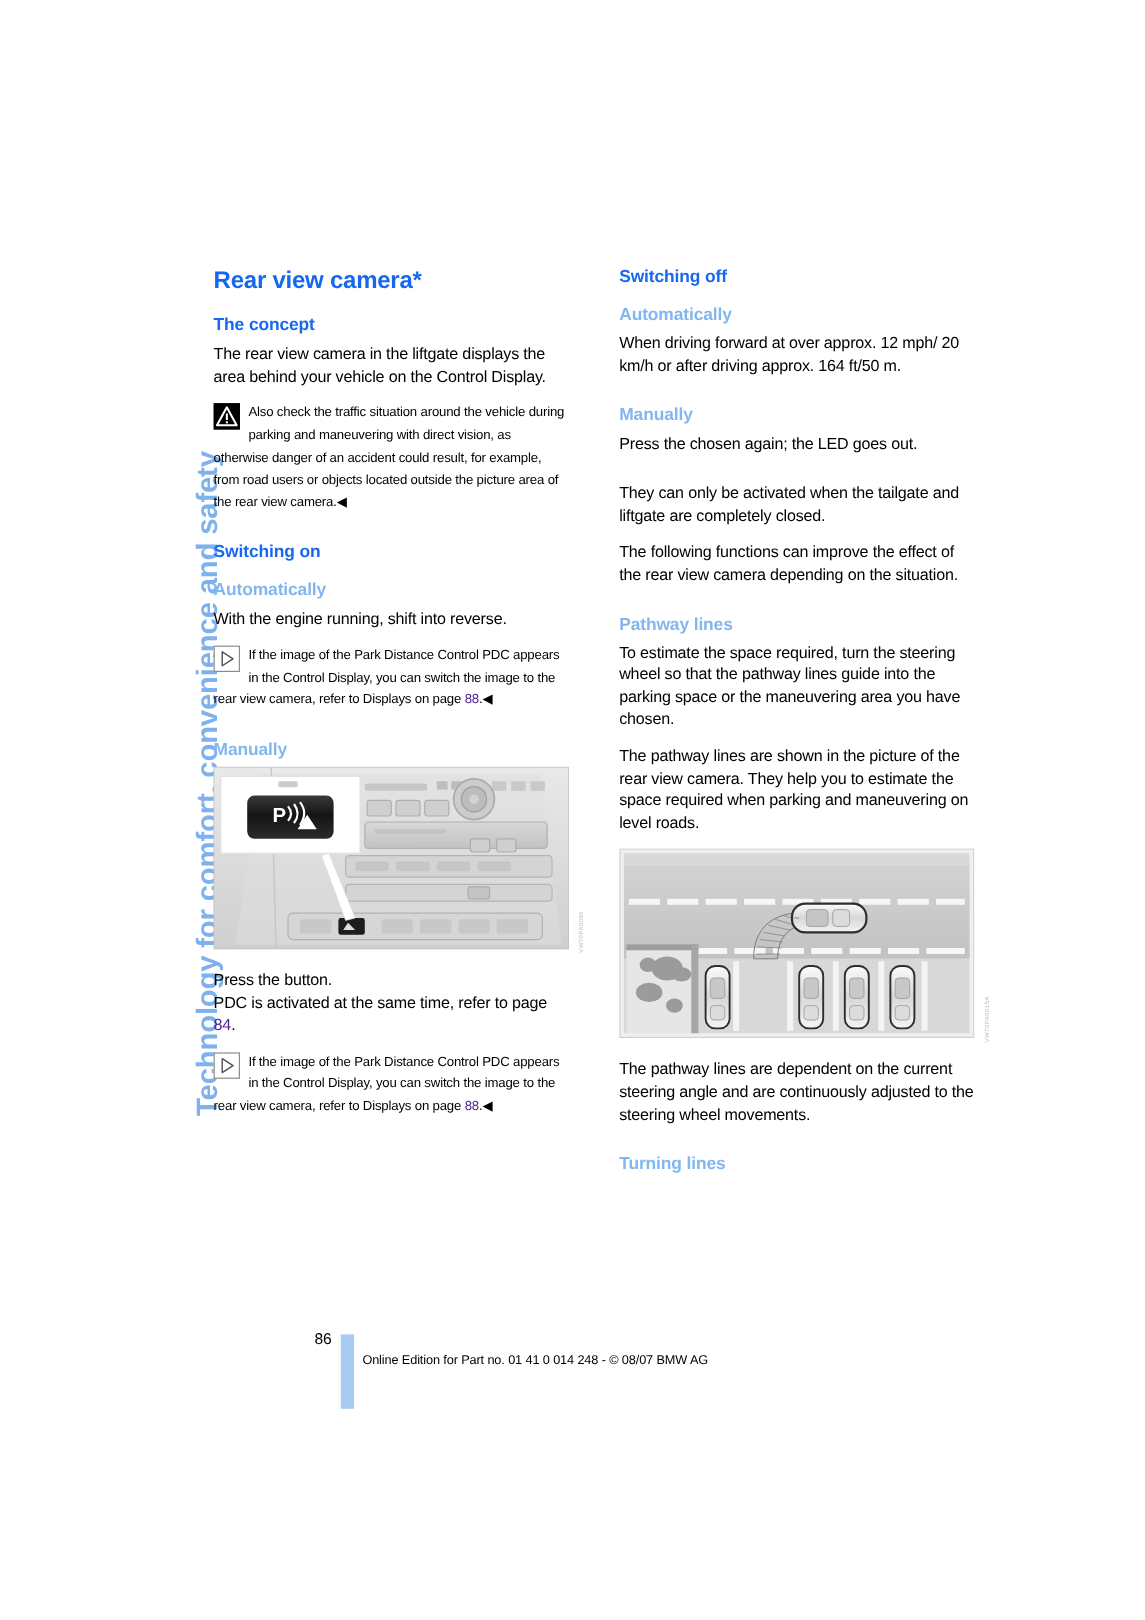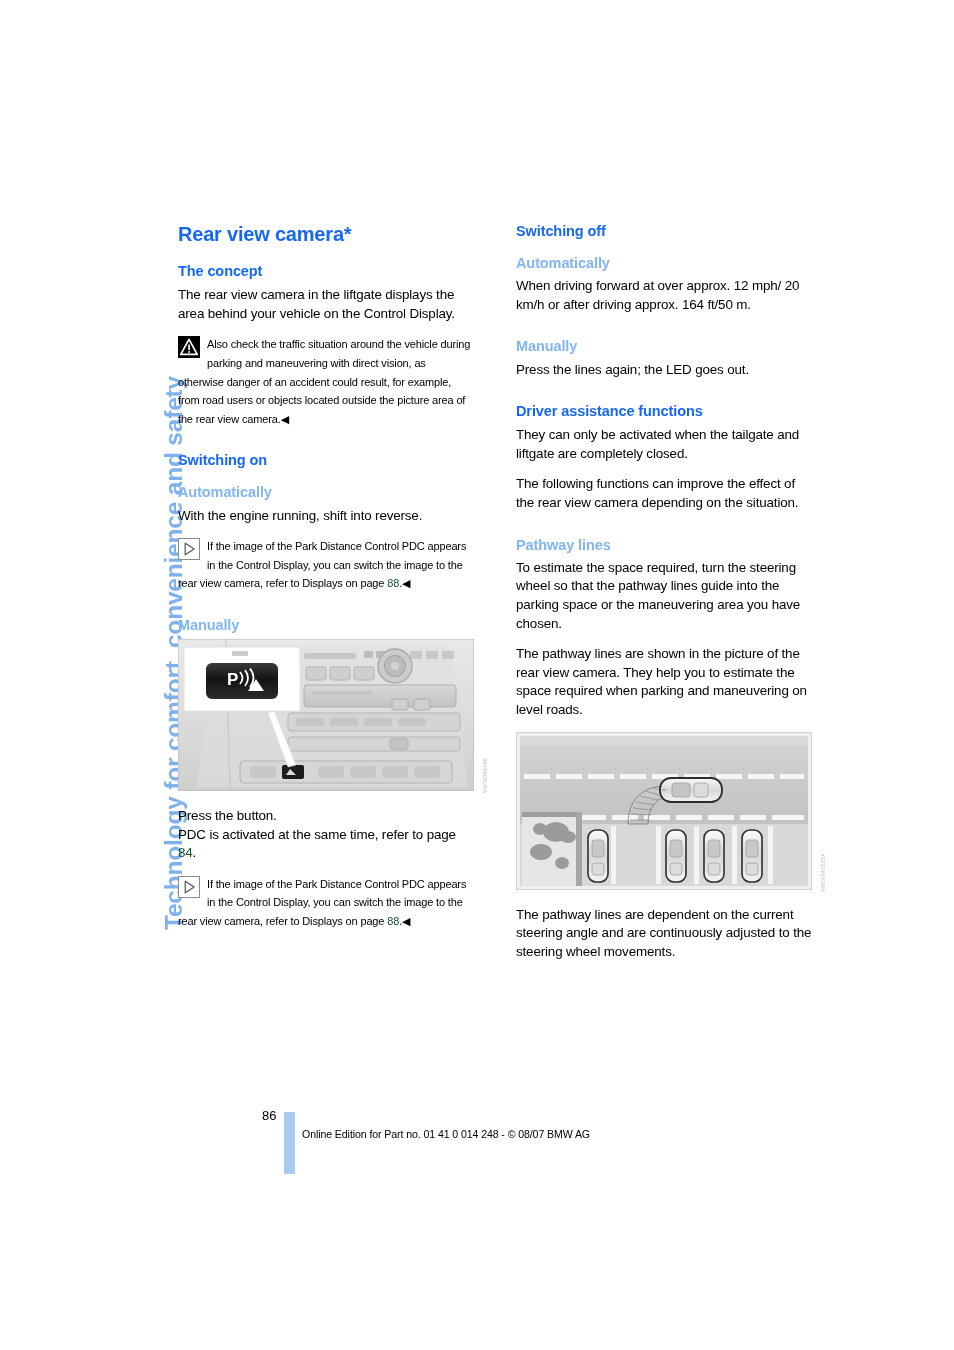--- a/index.html
+++ b/index.html
@@ -77,21 +77,21 @@
   p.body {
     font-size: 13.4px;
     line-height: 18.6px;
     margin: 0 0 12px 0;
     letter-spacing: -0.15px;
     text-align: left;
   }
   p.tight { margin-bottom: 0px; }
   .gap-s { height: 11px; }
 
-  .pageref { color: #14532d; }
+  .pageref { color: #4c1d95; }
   .endmark { letter-spacing: 0; }
 
   
   .notice {
     position: relative;
     font-size: 11px;
     line-height: 18.6px;
     letter-spacing: -0.15px;
     margin: 0 0 12px 0;
   }
@@ -306,25 +306,24 @@
   <div class="col col-right">
 
     <h2 class="sect">Switching off</h2>
     <div style="height:8px"></div>
     <h3 class="sub">Automatically</h3>
     <p class="body">When driving forward at over approx. 12 mph/ 20 km/h or after driving approx. 164 ft/50 m.</p>
 
     <div class="gap-s"></div>
 
     <h3 class="sub">Manually</h3>
-    <p class="body">Press the lines again; the LED goes out.</p>
-
-    <div class="gap-s"></div>
-
-    <h2 class="sect">Driver assistance functions</h2>
+    <p class="body">Press the chosen again; the LED goes out.</p>
+
+    <div class="gap-s"></div>
+
     <p class="body">They can only be activated when the tailgate and liftgate are completely closed.</p>
     <p class="body">The following functions can improve the effect of the rear view camera depending on the situation.</p>
 
     <div class="gap-s"></div>
 
     <h3 class="sub">Pathway lines</h3>
     <p class="body">To estimate the space required, turn the steering wheel so that the pathway lines guide into the parking space or the maneuvering area you have chosen.</p>
     <p class="body">The pathway lines are shown in the picture of the rear view camera. They help you to estimate the space required when parking and maneuvering on level roads.</p>
 
     <div class="figure" style="margin-top:2px;">
@@ -434,20 +433,21 @@
           <path d="M146 58 L150 58" stroke="#8c8c8c" stroke-width="1"></path>
         </g>
       </svg>
       <div class="fig-wm">VW70PA0015A</div>
     </div>
 
     <p class="body">The pathway lines are dependent on the current steering angle and are continuously adjusted to the steering wheel movements.</p>
 
     <div class="gap-s"></div>
 
+    <h3 class="sub">Turning lines</h3>
 
   </div>
 
   <div class="footer"></div>
   <div class="pagenum">86</div>
   <div class="footer-bar"></div>
   <div class="footer-text">Online Edition for Part no. 01 41 0 014 248 - © 08/07 BMW AG</div>
 
 </div>
 

